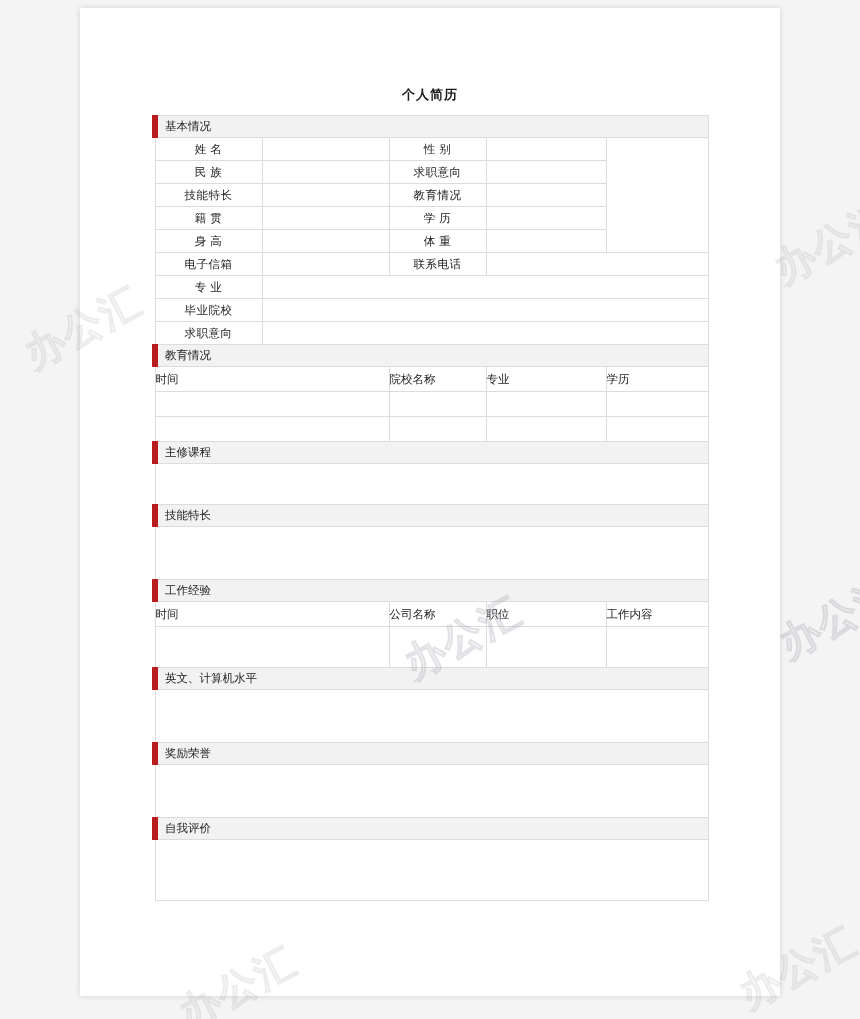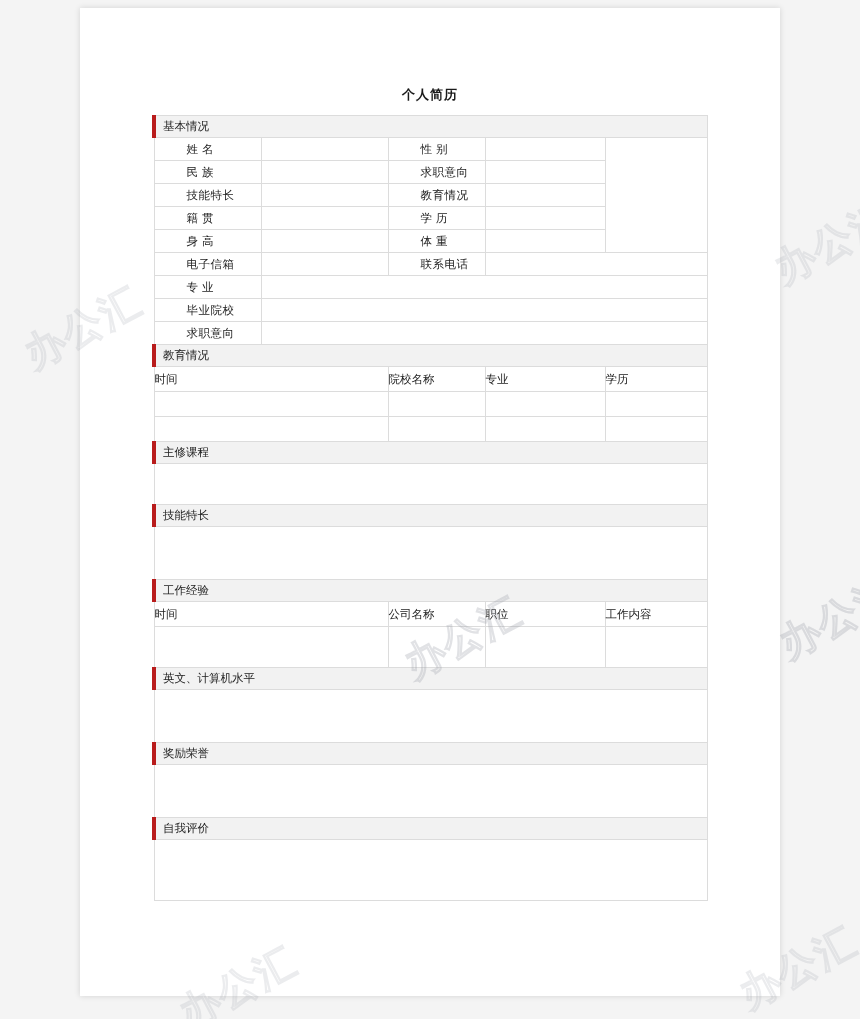--- a/index.html
+++ b/index.html
@@ -81,28 +81,27 @@
     vertical-align: middle;
     background: #ffffff;
   }
   
   #resume td.section {
     background: #f2f2f2;
     padding-left: 7px;
     text-align: left;
     font-size: 11.5px;
     height: 21px;
-    border-left: 4px solid #b91c1c;
+    border-left: 6px solid #b91c1c;
     border-right: 1px solid #dcdcdc;
   }
   
   #resume td.label {
-    text-align: left;
+    text-align: center;
     letter-spacing: 0.5px;
-    padding-left: 32px;
   }
   
   #resume td.colhead {
     text-align: left;
   }
   td.blank {}
   td.photo {}
   .tall-40 { height: 40px !important; }
   .tall-52 { height: 52px !important; }
   .tall-60 { height: 60px !important; }

